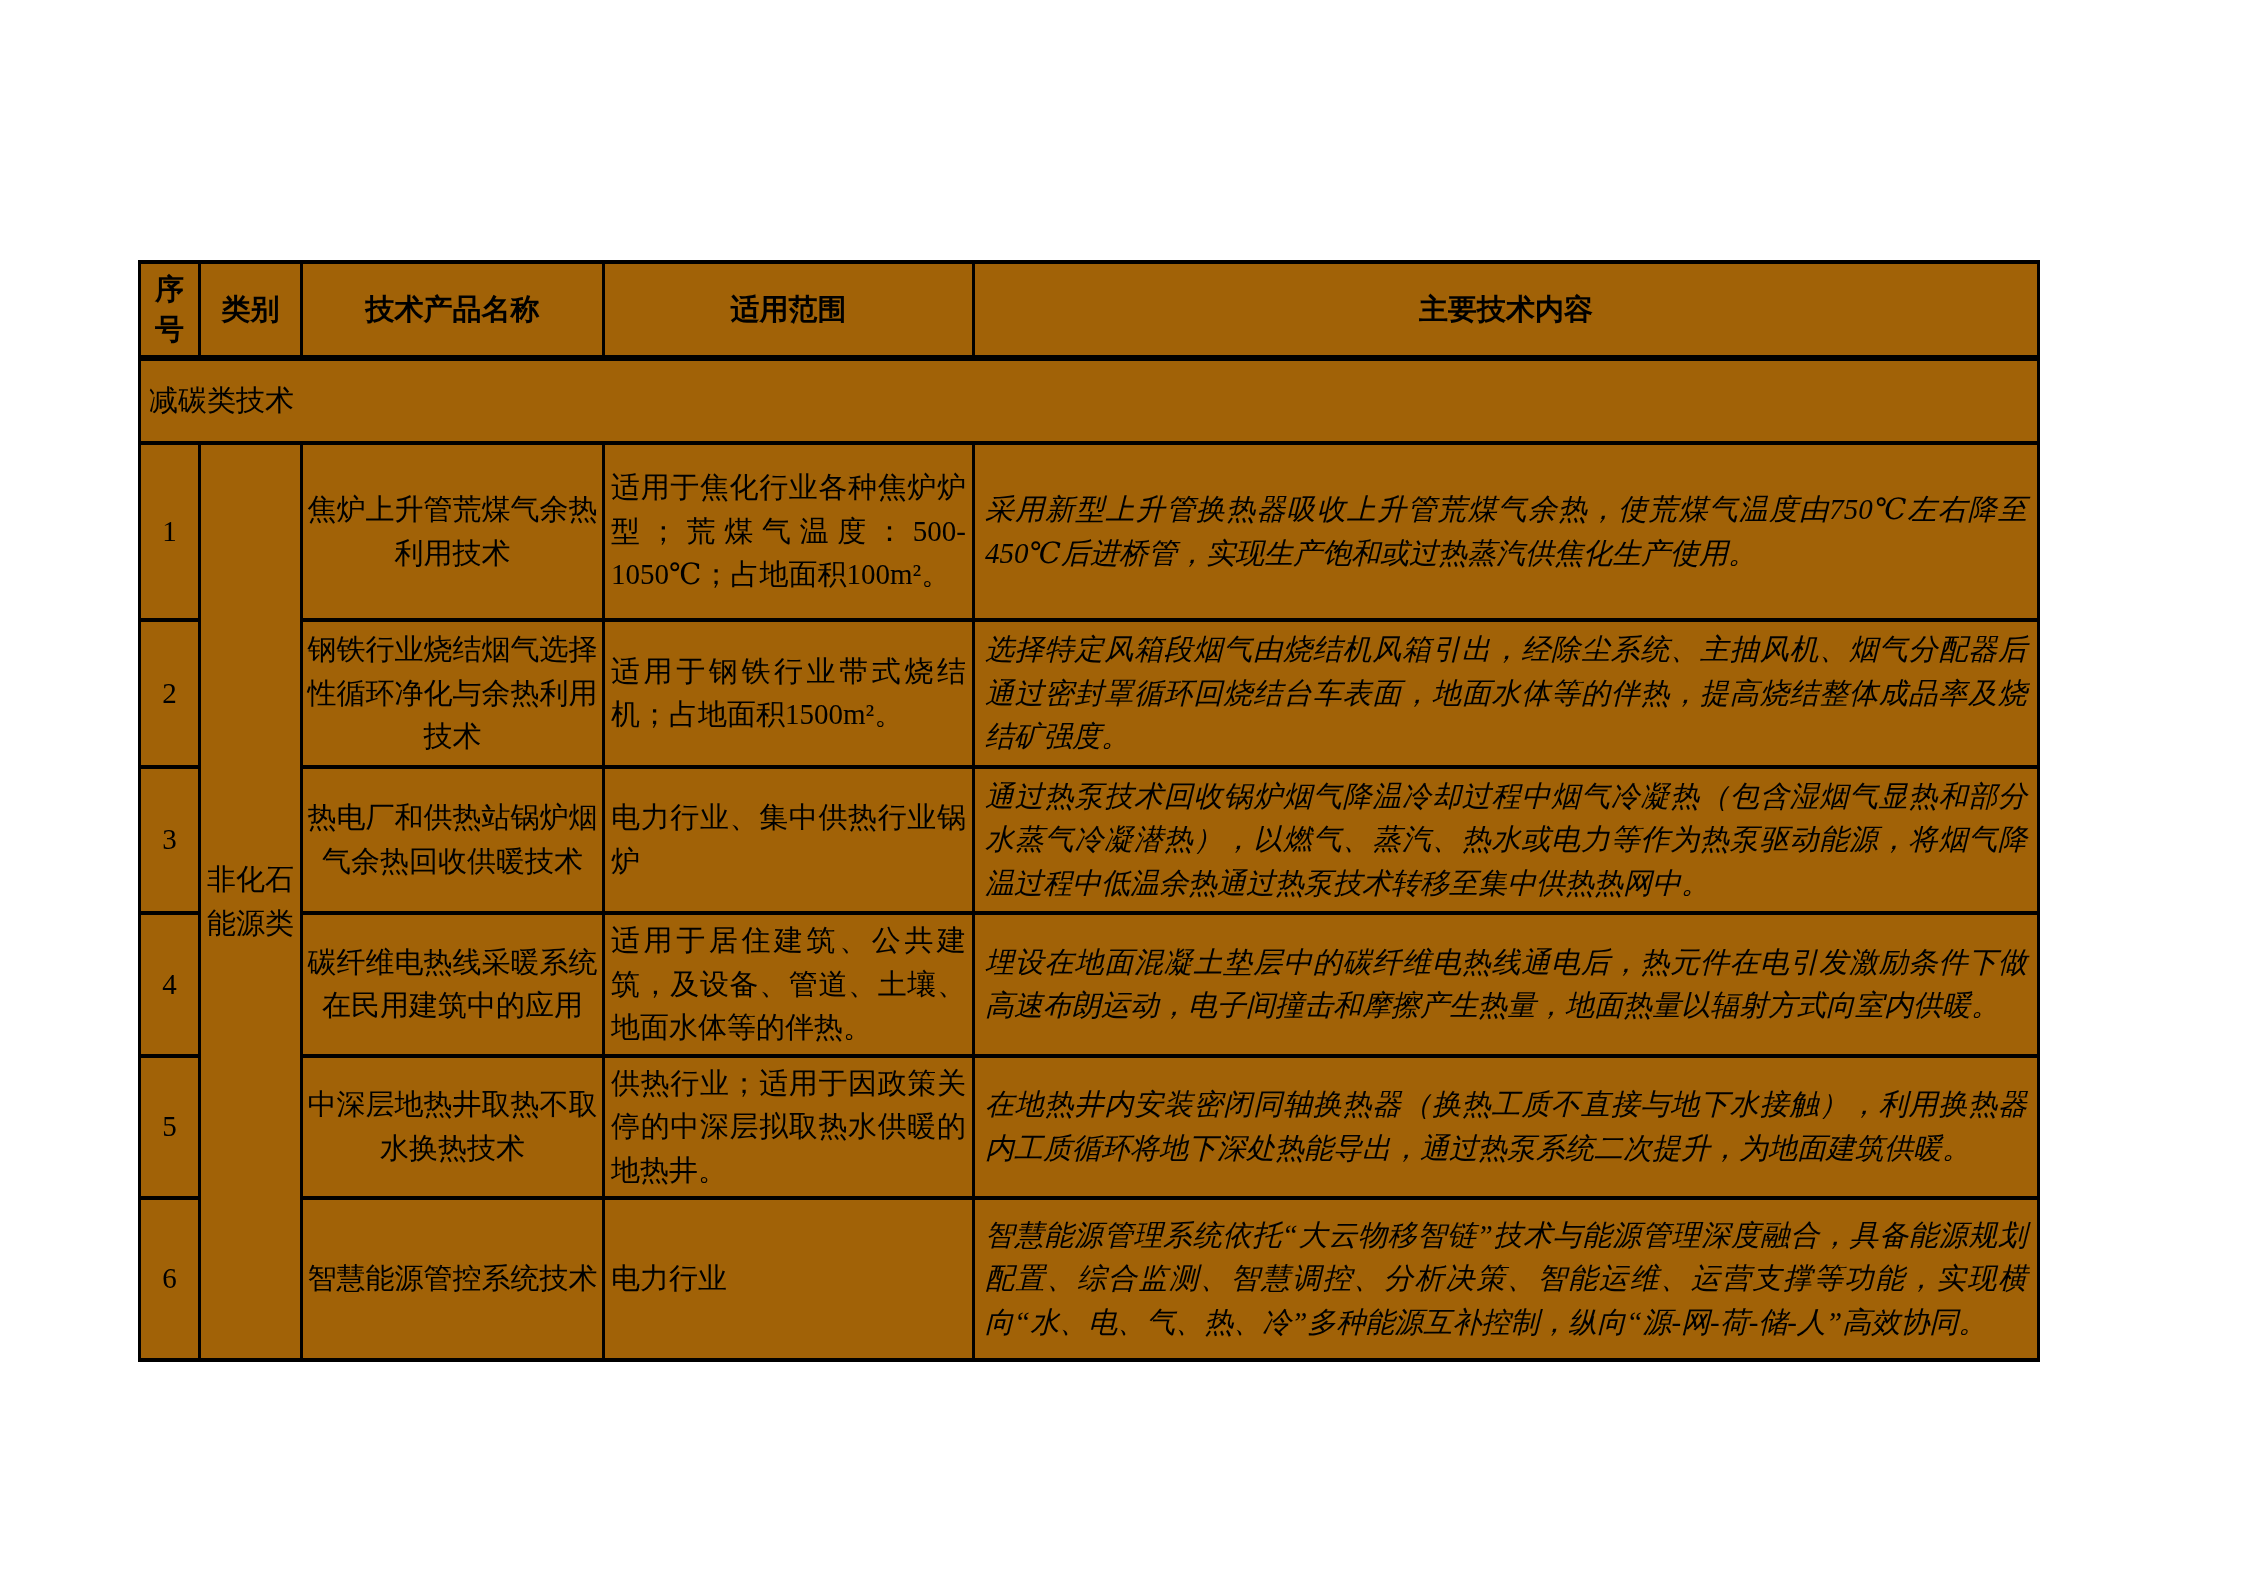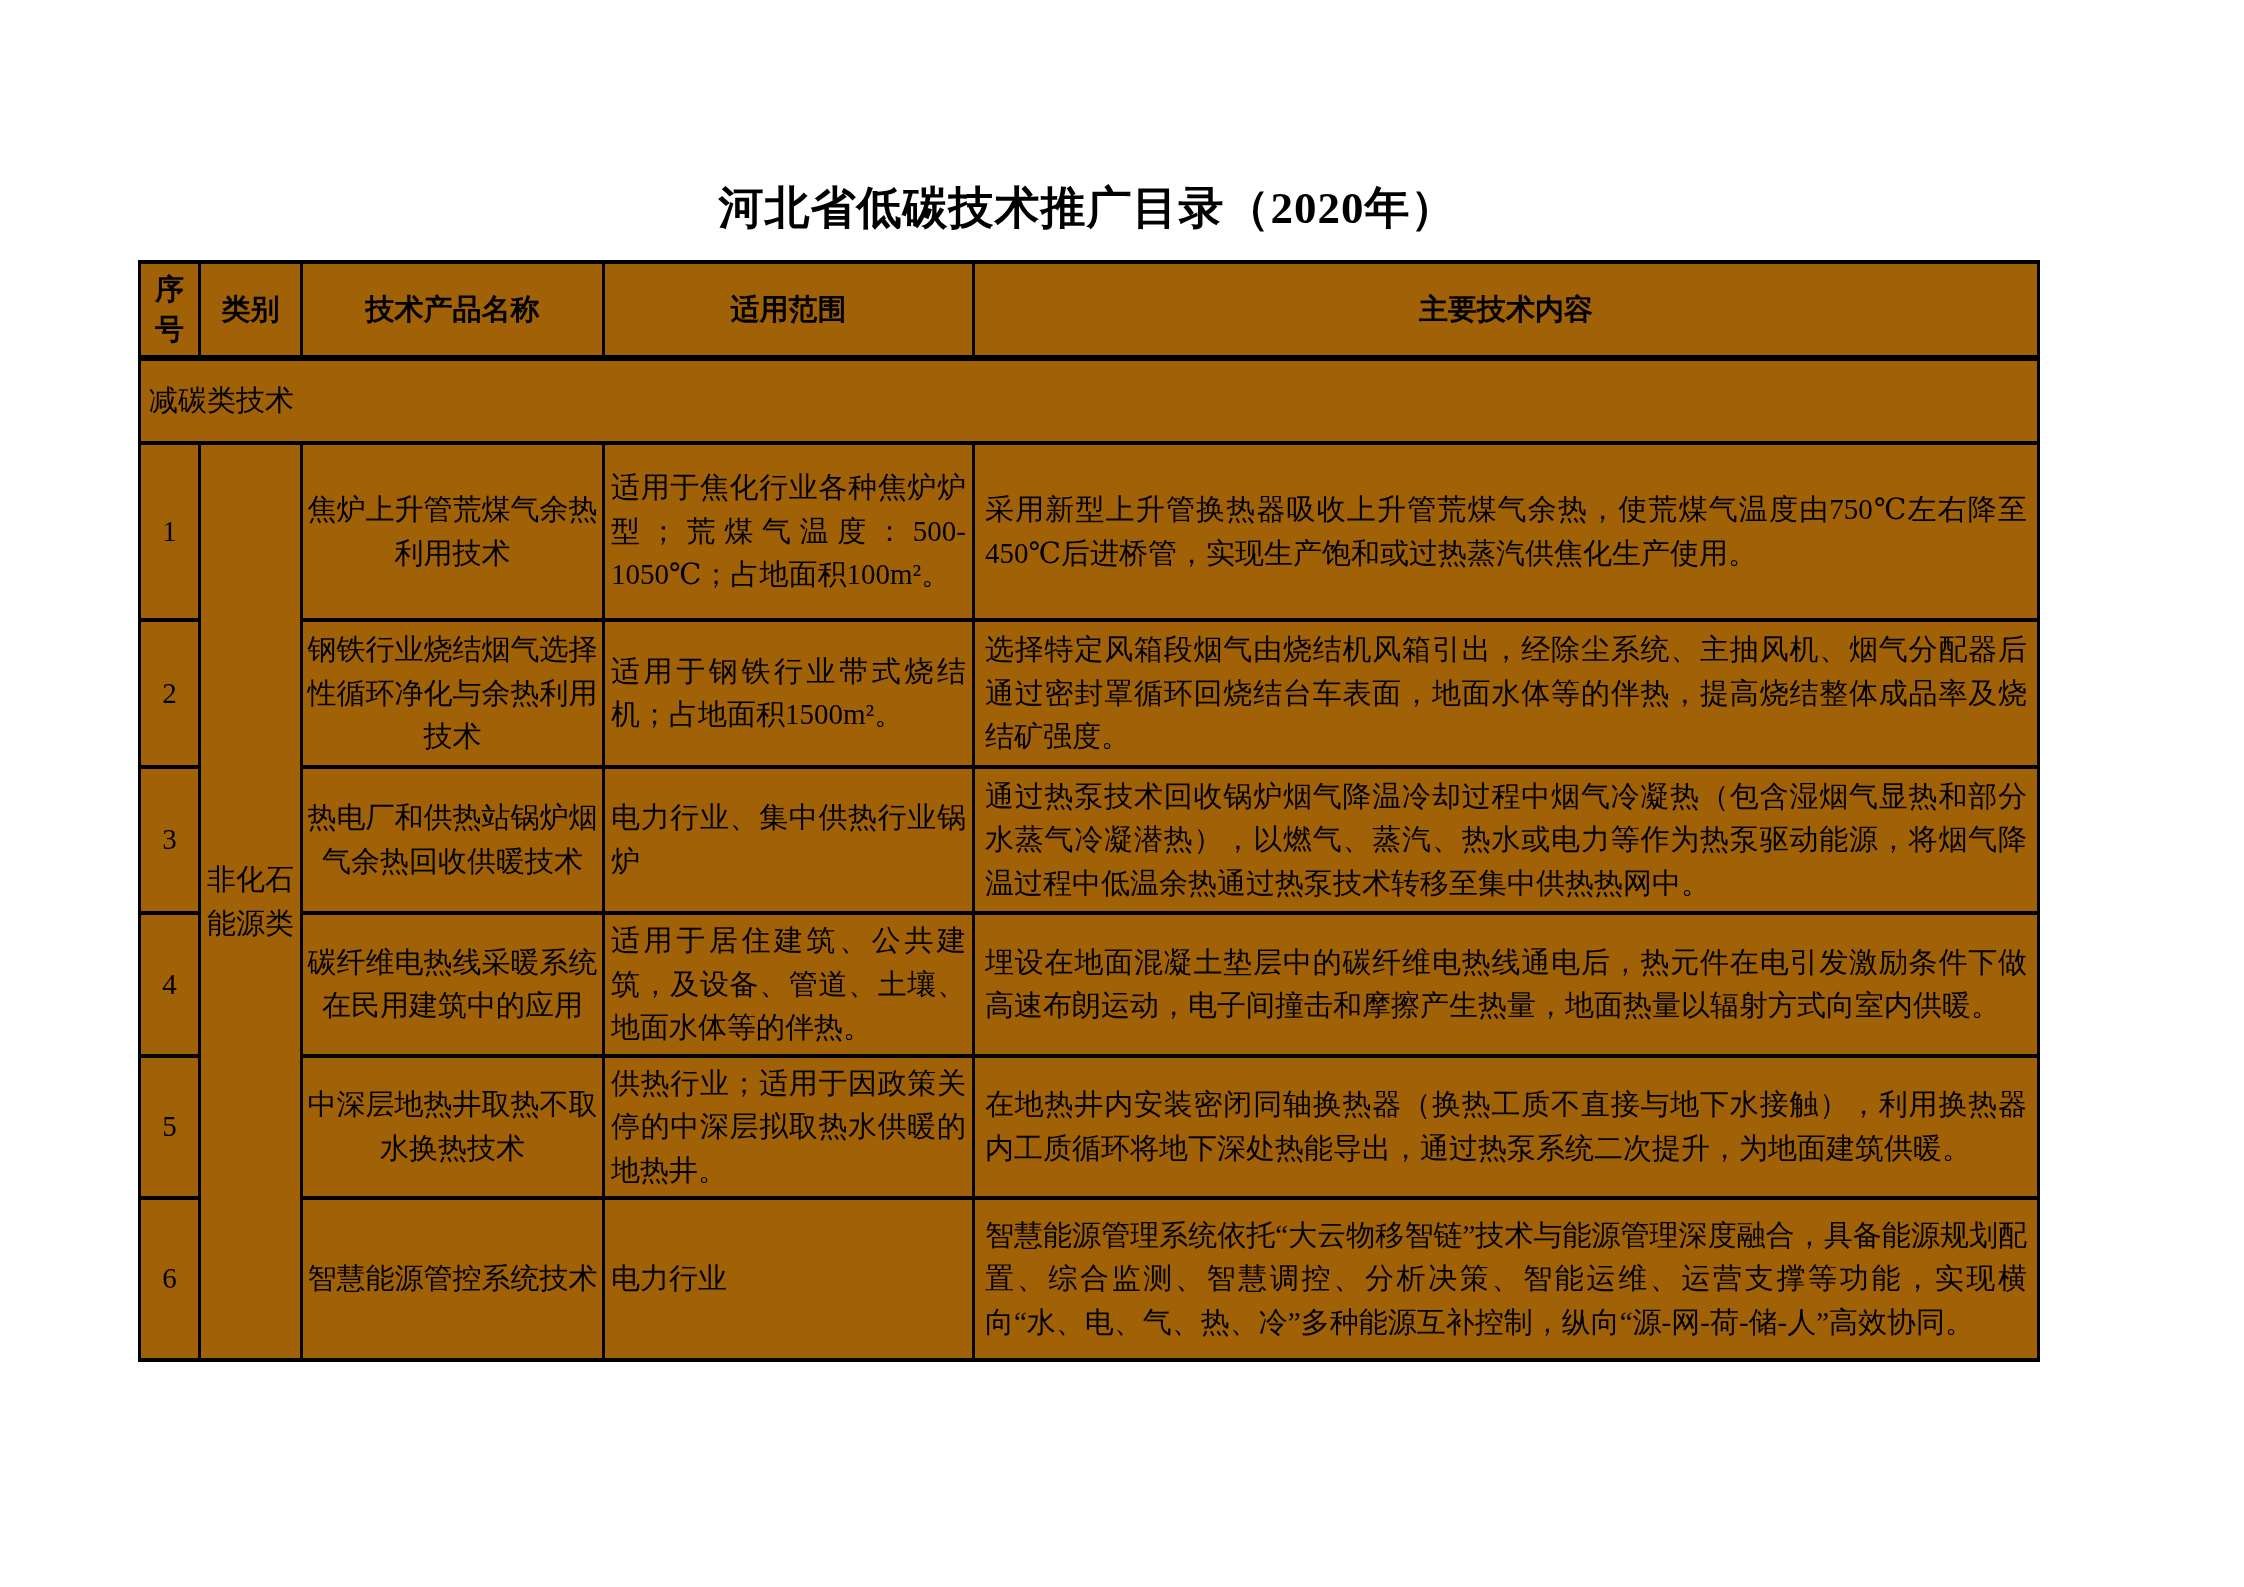--- a/index.html
+++ b/index.html
@@ -75,28 +75,28 @@
   }
   .scope-cell {
     text-align: justify;
     padding: 4px 6px;
     line-height: 1.5;
   }
   .content-cell {
     text-align: justify;
     padding: 6px 10px;
     line-height: 1.55;
+    font-style: italic;
   }
 </style>
 </head>
 <body>
 
 <div class="page">
 
-  <div class="doc-title">河北省低碳技术推广目录（2020年）</div>
 
   <table class="catalog">
     <colgroup>
       <col class="c-no">
       <col class="c-cat">
       <col class="c-name">
       <col class="c-scope">
       <col class="c-main">
     </colgroup>
 

